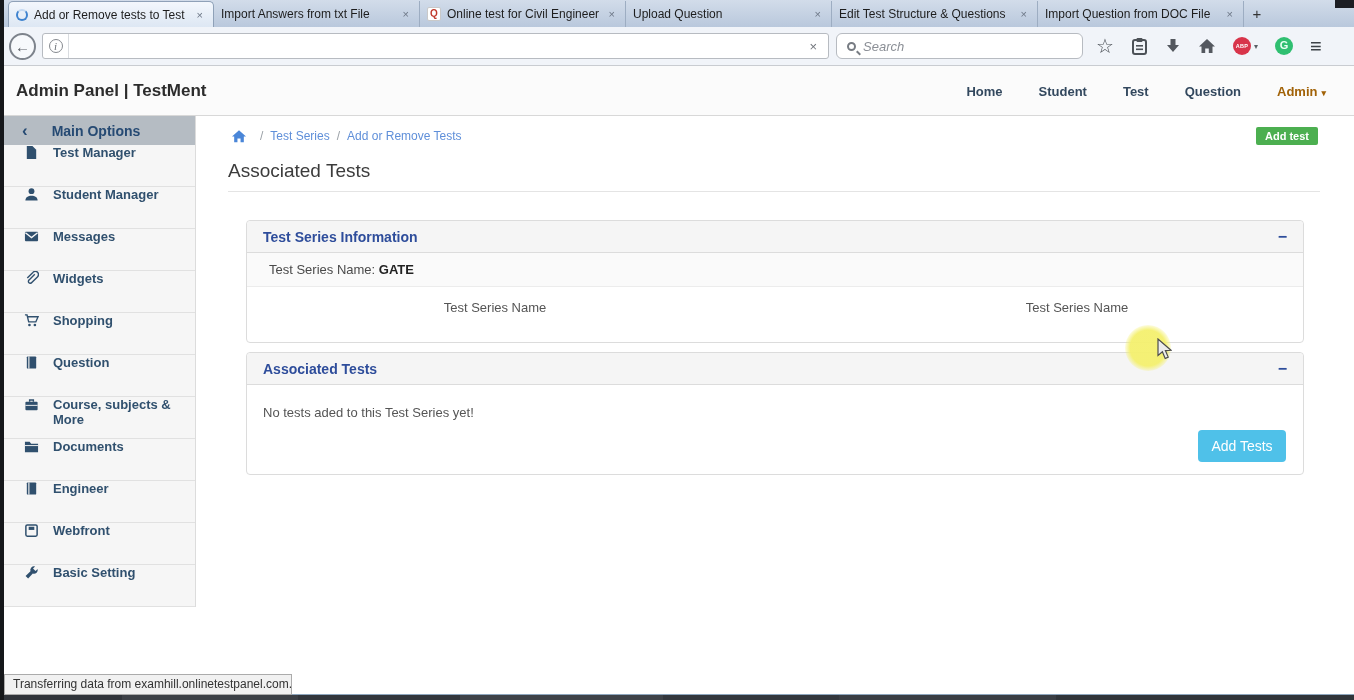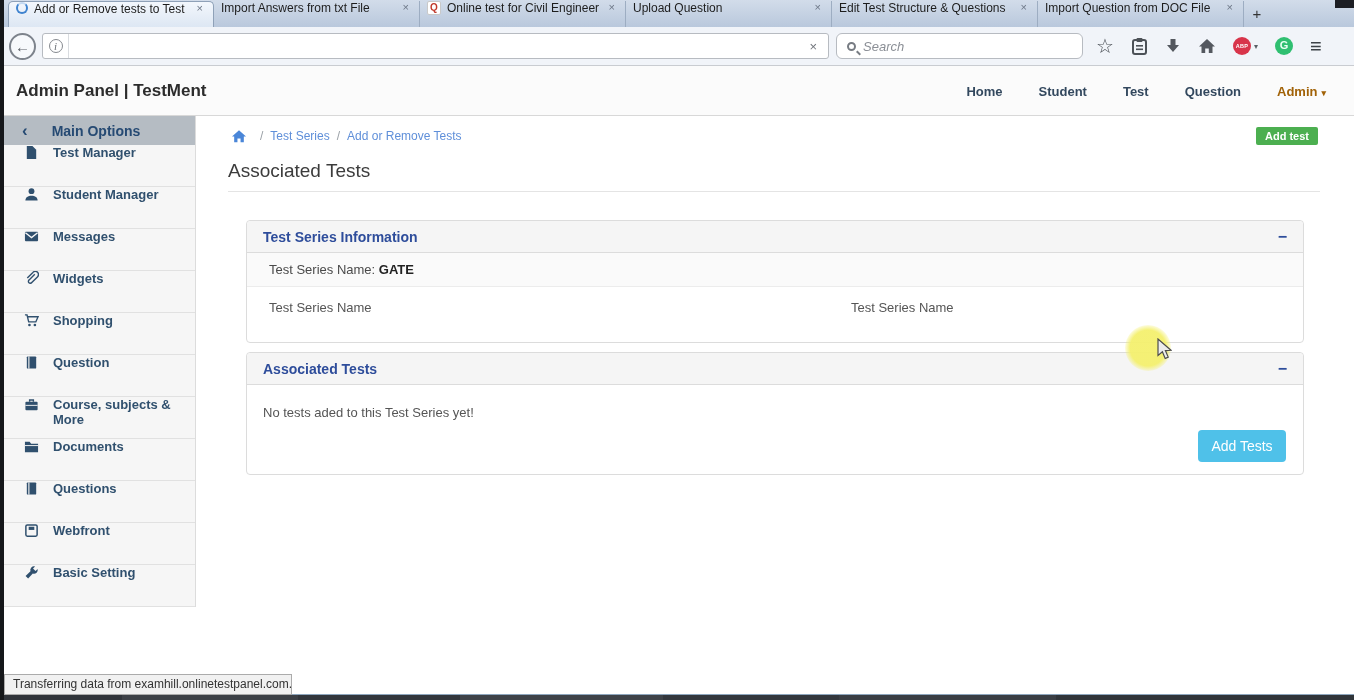--- a/index.html
+++ b/index.html
@@ -12,21 +12,21 @@
   }
   
   .left-strip { position:absolute; left:0; top:0; width:4px; height:700px; background:#15171a; z-index:90; }
   .bottom-strip { position:absolute; left:0; bottom:0; width:1354px; height:6px; border-top:1px solid #8ea6bd; z-index:80;
     background: linear-gradient(90deg,#30343a 0 9%, #3c4046 9% 22%, #32363c 22% 34%, #3e4248 34% 49%, #33373d 49% 62%, #3a3e44 62% 78%, #303439 78% 100%); }
   .corner-box { position:absolute; right:0; top:0; width:19px; height:8px; background:#1c1e23; z-index:95; }
 
   
   .tabbar { position:absolute; left:0; top:0; width:1354px; height:27px;
     background: linear-gradient(#d2dcea,#b9c8dc); display:flex; align-items:flex-end; padding-left:8px; }
-  .tab { width:206px; height:26px; display:flex; padding:0 7px;
+  .tab { width:206px; height:26px; display:flex; align-items:center; padding:0 7px;
     font-size:12px; color:#1d1d1d; border-right:1px solid #9dadc2; cursor:default; }
   .tab .tab-label { flex:1; white-space:nowrap; overflow:hidden; }
   .tab .tab-close { color:#6d7787; font-size:11px; padding:0 3px; }
   .tab.active { background: linear-gradient(#f3f7fd,#dde7f3); border:1px solid #8fa1b8; border-bottom:none;
     border-radius:5px 5px 0 0; }
   .spinner { width:12px; height:12px; border-radius:50%; border:2px solid #3f83cf; border-top-color:#c3d9f2;
     margin-right:6px; flex:0 0 auto; }
   .quora-box { width:14px; height:14px; background:#fff; border:1px solid #c9c9c9; border-radius:2px;
     color:#c0392b; font-weight:bold; font-size:10px; line-height:12px; text-align:center; margin-right:6px; flex:0 0 auto; }
   .new-tab { width:26px; height:26px; text-align:center; line-height:25px; font-size:15px; color:#333; }
@@ -95,21 +95,21 @@
 
   .panel { position:absolute; left:50px; width:1058px; border:1px solid #dcdcdc; border-radius:4px; background:#fff; }
   .panel-hd { height:32px; background:#f5f5f5; border-bottom:1px solid #dcdcdc; border-radius:4px 4px 0 0;
     display:flex; align-items:center; padding:0 16px; }
   .panel-hd .p-title { font-size:14px; font-weight:bold; color:#2e4d9b; flex:1; }
   .panel-hd .p-collapse { font-size:16px; font-weight:bold; color:#2e4d9b; line-height:16px; }
   .panel-info { top:104px; }
   .p-row1 { height:34px; line-height:34px; background:#fafafa; border-bottom:1px solid #ececec;
     padding-left:22px; font-size:13px; color:#4a4a4a; }
   .p-row1 b { color:#222; }
-  .p-row2 { height:55px; padding:13px 0 0 22px; display:flex; font-size:13px; color:#555; }
+  .p-row2 { height:55px; padding:13px 0 0 22px; display:flex; font-size:13px; color:#555;justify-content:center; }
   .p-row2 .cell-l { width:582px; flex:0 0 auto; }
   .panel-tests { top:236px; height:123px; }
   .p-empty { padding:20px 0 0 16px; font-size:13px; color:#555; }
   .add-tests-btn { position:absolute; right:17px; bottom:12px; width:88px; height:32px; background:#4fc1e9;
     border:none; border-radius:4px; color:#fff; font-size:14px; font-family:"Liberation Sans",sans-serif; }
 
   
   .click-halo { position:absolute; left:929px; top:209px; width:46px; height:46px; border-radius:50%;
     background: radial-gradient(circle, rgba(244,240,110,.95) 0 55%, rgba(244,240,110,0) 75%); z-index:20; }
   .cursor { position:absolute; left:961px; top:222px; z-index:21; }
@@ -266,21 +266,21 @@
         <path d="M1 3h5l1.6 2H15v9H1z" fill="#30506e"></path>
         <path d="M1 7h14" stroke="#f6f6f6" stroke-width="1"></path>
       </svg>
     <span class="sb-label">Documents</span>
   </div>
   <div class="sb-item">
     <svg viewBox="0 0 16 16">
         <rect x="3" y="1.5" width="10" height="13" rx="1" fill="#30506e"></rect>
         <rect x="4.6" y="1.5" width="1.2" height="13" fill="#f6f6f6"></rect>
       </svg>
-    <span class="sb-label">Questions</span>
+    <span class="sb-label">Engineer</span>
   </div>
   <div class="sb-item">
     <svg viewBox="0 0 16 16">
         <rect x="2" y="2" width="12" height="12" rx="1.5" fill="none" stroke="#30506e" stroke-width="1.6"></rect>
         <rect x="5" y="4" width="6" height="3.4" fill="#30506e"></rect>
       </svg>
     <span class="sb-label">Webfront</span>
   </div>
   <div class="sb-item">
     <svg viewBox="0 0 16 16">

